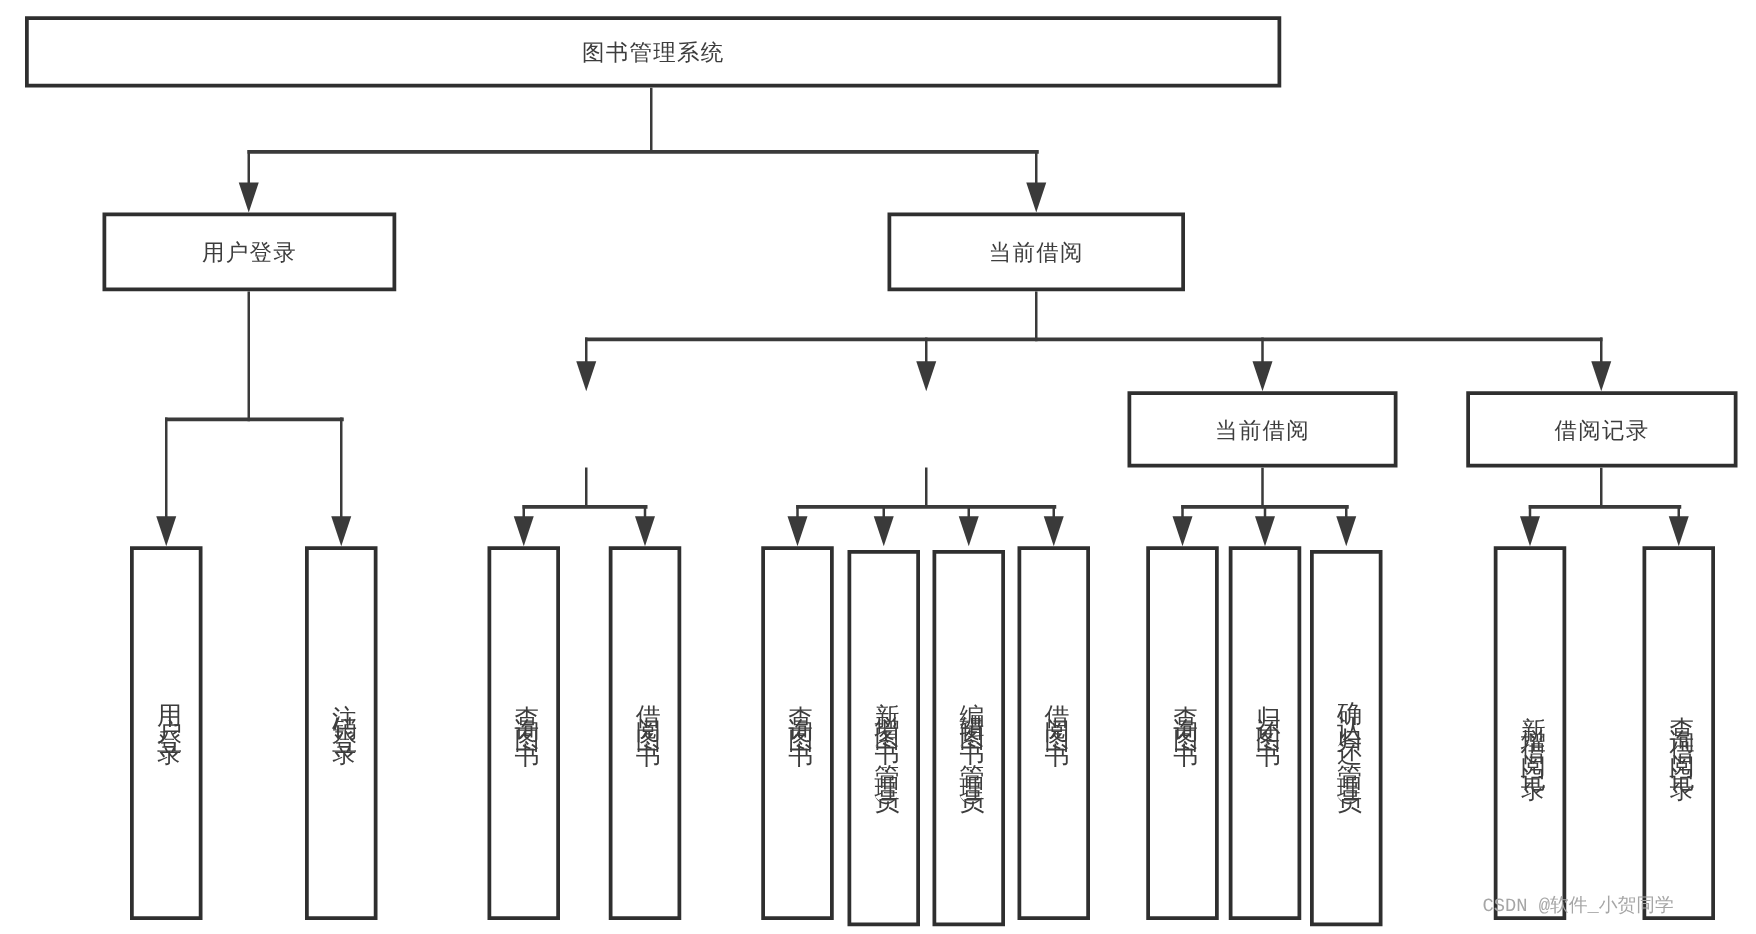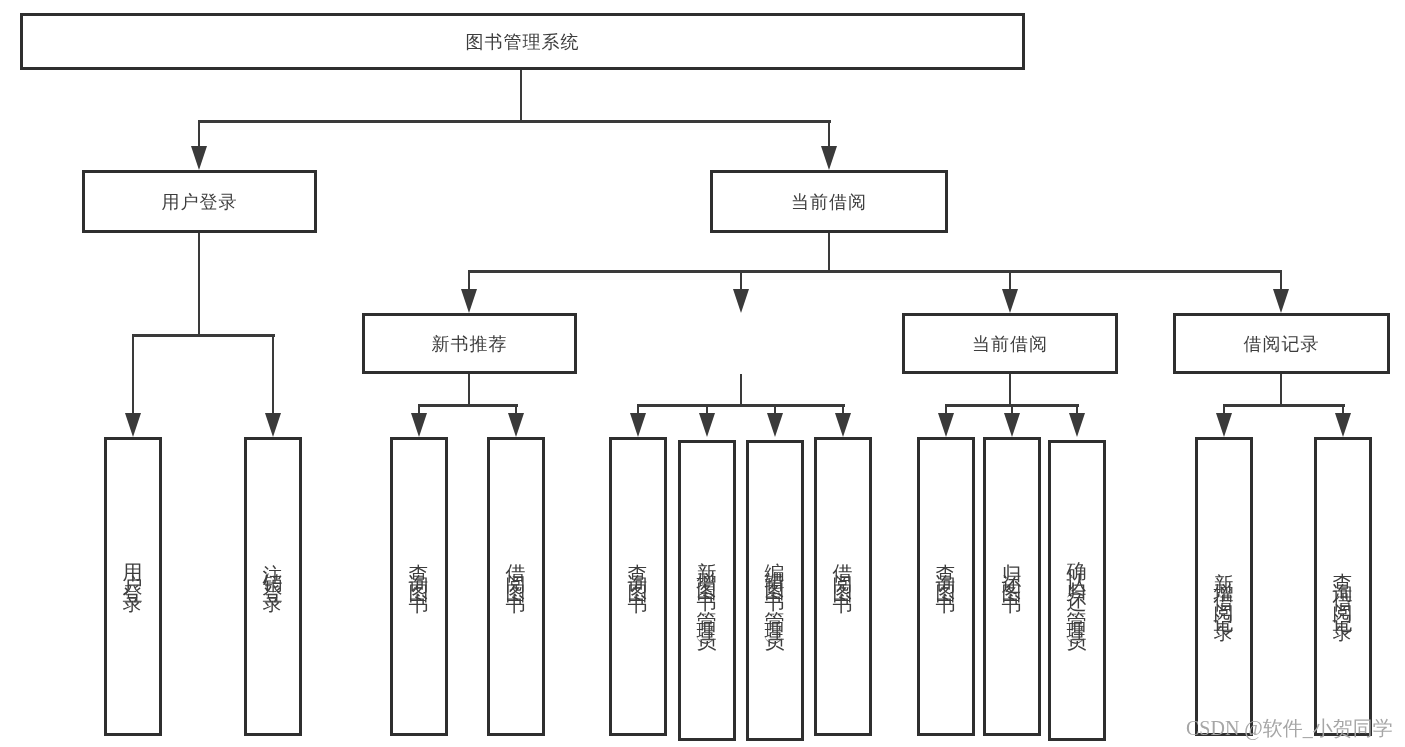--- a/index.html
+++ b/index.html
@@ -1,21 +1,21 @@
 <!DOCTYPE html>
 <html style="--line: #3a3a3a; --box_border: #2f2f2f; --text: #3d3d3d; --watermark: #a6a6a6; --background: #ffffff;"><head>
 <meta charset="utf-8">
 <style>
   html,body{margin:0;padding:0;background:#fff;}
   .canvas{
     position:relative;
     width:1405px;height:747px;
     background:var(--background,#ffffff);
     overflow:hidden;
-    font-family:Liberation Serif, serif;
+    font-family:Liberation Mono, monospace;
   }
   
   .hbox{
     position:absolute;
     box-sizing:border-box;
     border:3px solid var(--box_border,#303030);
     background:#fff;
     display:flex;align-items:center;justify-content:center;
     font-size:18px;
     color:var(--text,#3d3d3d);
@@ -43,21 +43,21 @@
   .bar{position:absolute;height:3px;background:var(--line,#3a3a3a);}
   .arrow{
     position:absolute;width:0;height:0;
     border-left:8px solid transparent;
     border-right:8px solid transparent;
     border-top:24px solid var(--line,#3a3a3a);
   }
   .watermark{
     position:absolute;
     left:1186px;top:715px;
-    font-size:20px;
+    font-size:15px;
     color:var(--watermark,#a6a6a6);
     white-space:nowrap;
     z-index:5;
   }
 </style>
 </head>
 <body>
 
 <div class="canvas">
 
@@ -118,21 +118,20 @@
   <div class="stem" style="left:1223px;top:404px;height:13px"></div>
   <div class="arrow" style="left:1216px;top:413px"></div>
   <div class="stem" style="left:1342px;top:404px;height:13px"></div>
   <div class="arrow" style="left:1335px;top:413px"></div>
 
   <div class="hbox" style="left:20px;top:13px;width:1005px;height:57px">图书管理系统</div>
 
   <div class="hbox" style="left:82px;top:170px;width:235px;height:63px">用户登录</div>
   <div class="hbox" style="left:710px;top:170px;width:238px;height:63px">当前借阅</div>
 
-  <div class="hbox" style="left:362px;top:313px;width:215px;height:61px">新书推荐</div>
   <div class="hbox" style="left:1173px;top:313px;width:217px;height:61px">借阅记录</div>
   <div class="hbox" style="left:902px;top:313px;width:216px;height:61px">当前借阅</div>
 
   <div class="vbox short" style="left:104px">用户登录</div>
   <div class="vbox short" style="left:244px">注销登录</div>
 
   <div class="vbox short" style="left:390px">查询图书</div>
   <div class="vbox short" style="left:487px">借阅图书</div>
 
   <div class="vbox short" style="left:609px">查询图书</div>

